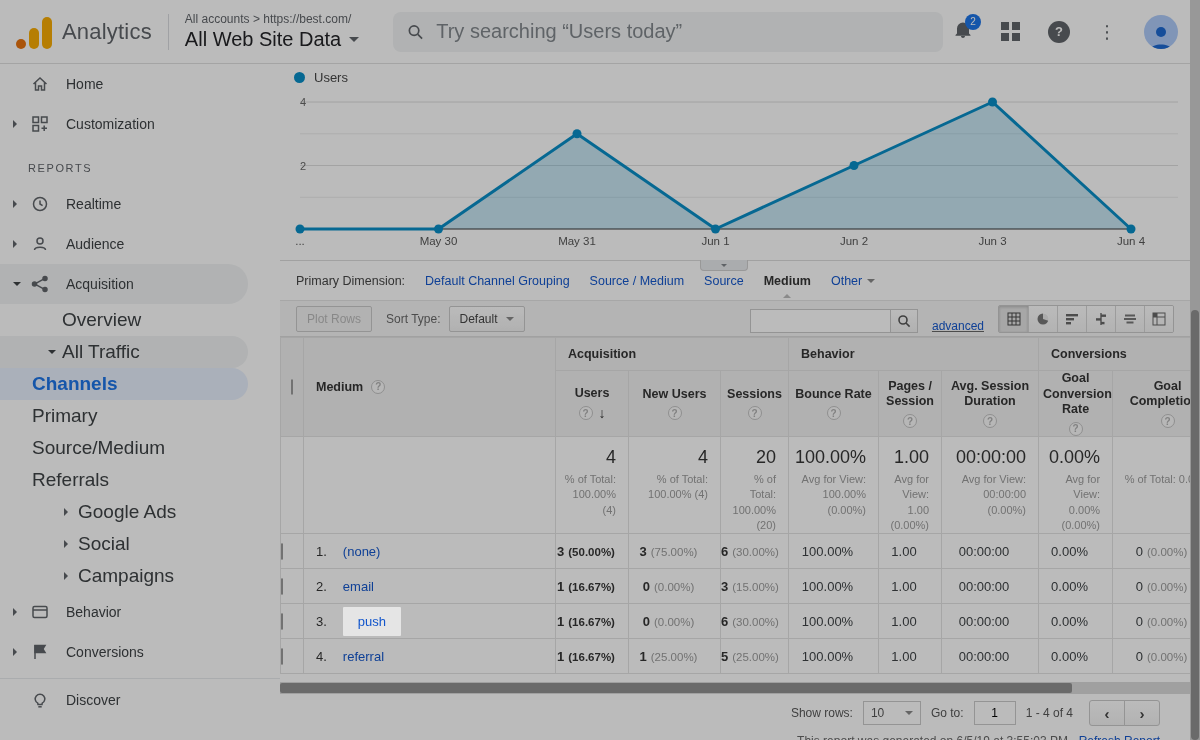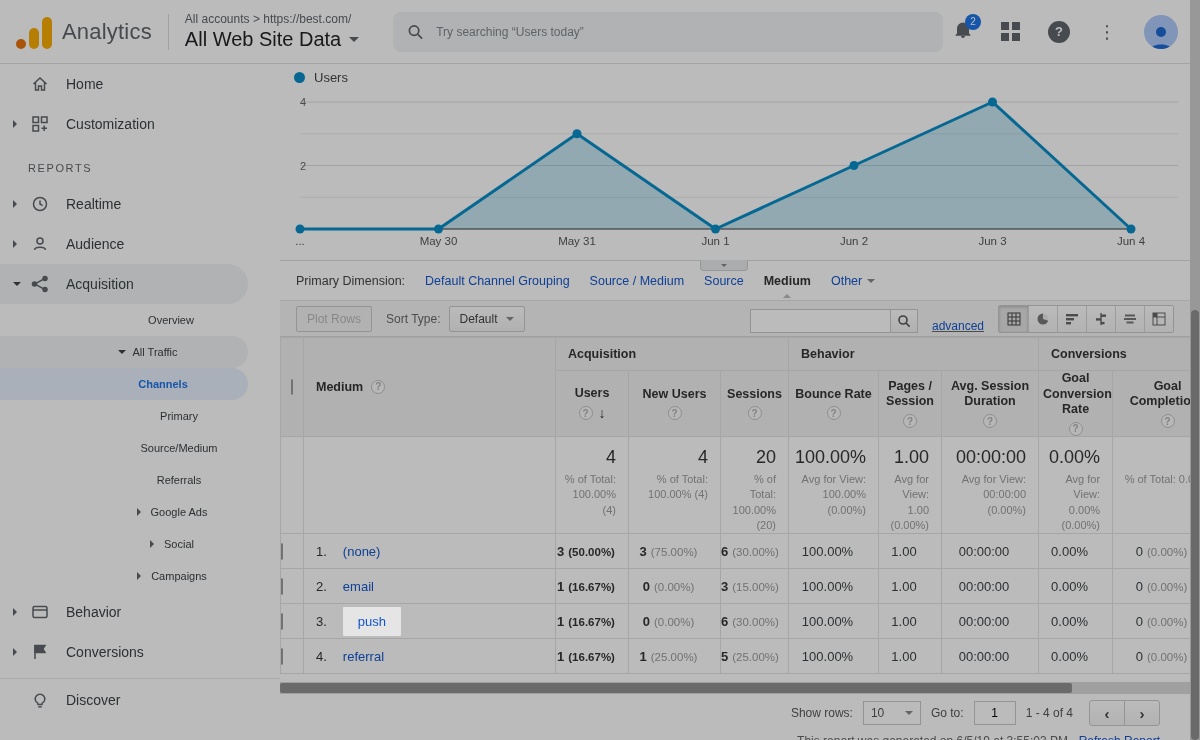--- a/index.html
+++ b/index.html
@@ -14,21 +14,21 @@
   .logo .l-mid { width:10px; height:21px; border-radius:5px; background:#f9ab00; }
   .logo .l-tall { width:10px; height:32px; border-radius:5px; background:#f9ab00; }
   .brand { font-size:22px; color:#5f6368; margin-left:10px; letter-spacing:.2px; }
   .hdr-divider { width:1px; height:36px; background:#dadce0; margin:0 16px; }
   .acct { display:flex; flex-direction:column; justify-content:center; gap:2px; }
   .acct-path { font-size:12px; color:#5f6368; }
   .acct-prop { font-size:20px; color:#202124; display:flex; align-items:center; gap:8px; }
   .tri-down { width:0; height:0; border:5px solid transparent; border-top-color:#5f6368; margin-top:5px; }
   .gsearch { margin-left:34px; width:550px; height:40px; background:#f1f3f4; border-radius:8px;
              display:flex; align-items:center; padding:0 14px; gap:12px; }
-  .gsearch input { border:none; outline:none; background:transparent; font-size:12px; color:#0f766e;
+  .gsearch input { border:none; outline:none; background:transparent; font-size:20px; color:#0f766e;
                    width:100%; font-family:"Liberation Sans",sans-serif; }
   .gsearch input::placeholder { color:#80868b; }
   .hdr-icons { margin-left:auto; display:flex; align-items:center; gap:28px; margin-right:22px; }
   .bell-wrap { position:relative; }
   .badge { position:absolute; top:-6px; right:-8px; min-width:16px; height:16px; border-radius:8px;
            background:#1a73e8; color:#fff; font-size:10px; display:flex; align-items:center;
            justify-content:center; padding:0 4px; }
   .apps-grid { display:grid; grid-template-columns:8px 8px; grid-gap:3px; }
   .apps-grid span { width:8px; height:8px; background:#5f6368; }
   .help-circle { width:22px; height:22px; border-radius:50%; background:#5f6368; color:#fff;
@@ -40,24 +40,24 @@
   
   .sidebar { position:absolute; top:64px; left:0; width:280px; bottom:0; background:#fff; font-size:14px; }
   .side-item { height:40px; display:flex; align-items:center; color:#3c4043; cursor:pointer; }
   .side-item .slot-arrow { width:14px; margin-left:10px; display:flex; justify-content:center; }
   .side-item .slot-icon { width:20px; margin:0 16px 0 6px; display:flex; }
   .arrow-r { width:0; height:0; border:4px solid transparent; border-left-color:#5f6368; }
   .arrow-d { width:0; height:0; border:4px solid transparent; border-top-color:#3c4043; margin-top:4px; }
   .pill { width:248px; border-radius:0 20px 20px 0; }
   .pill-gray { background:#f1f3f4; }
   .sec-label { font-size:11px; letter-spacing:1.6px; color:#5f6368; padding:18px 0 10px 28px; }
-  .side-sub { height:32px; display:flex; align-items:center; color:#3c4043; font-size:11px; cursor:pointer;justify-content:center; }
+  .side-sub { height:32px; display:flex; align-items:center; color:#3c4043; font-size:19px; cursor:pointer; }
   .ind-1 { padding-left:62px; }
   .ind-1a { padding-left:48px; }
-  .ind-2 { padding-left:78px; }
+  .ind-2 { padding-left:32px; }
   .ind-2a { padding-left:64px; }
   .side-sub .sub-arrow { margin-right:6px; display:flex; }
   .sel-blue { background:#e8f0fe; color:#1a73e8; font-weight:bold; width:248px; border-radius:0 20px 20px 0; }
   .side-div { border-top:1px solid #e8eaed; margin:6px 0; }
   svg.sicon { stroke:#5f6368; fill:none; stroke-width:1.5; }
 
   
   .main { position:absolute; left:280px; top:64px; width:910px; bottom:0; background:#fff; }
   .chart-section { position:relative; height:197px; border-bottom:1px solid #dcdcdc; }
   .legend { position:absolute; top:6px; left:14px; display:flex; align-items:center; gap:9px;

